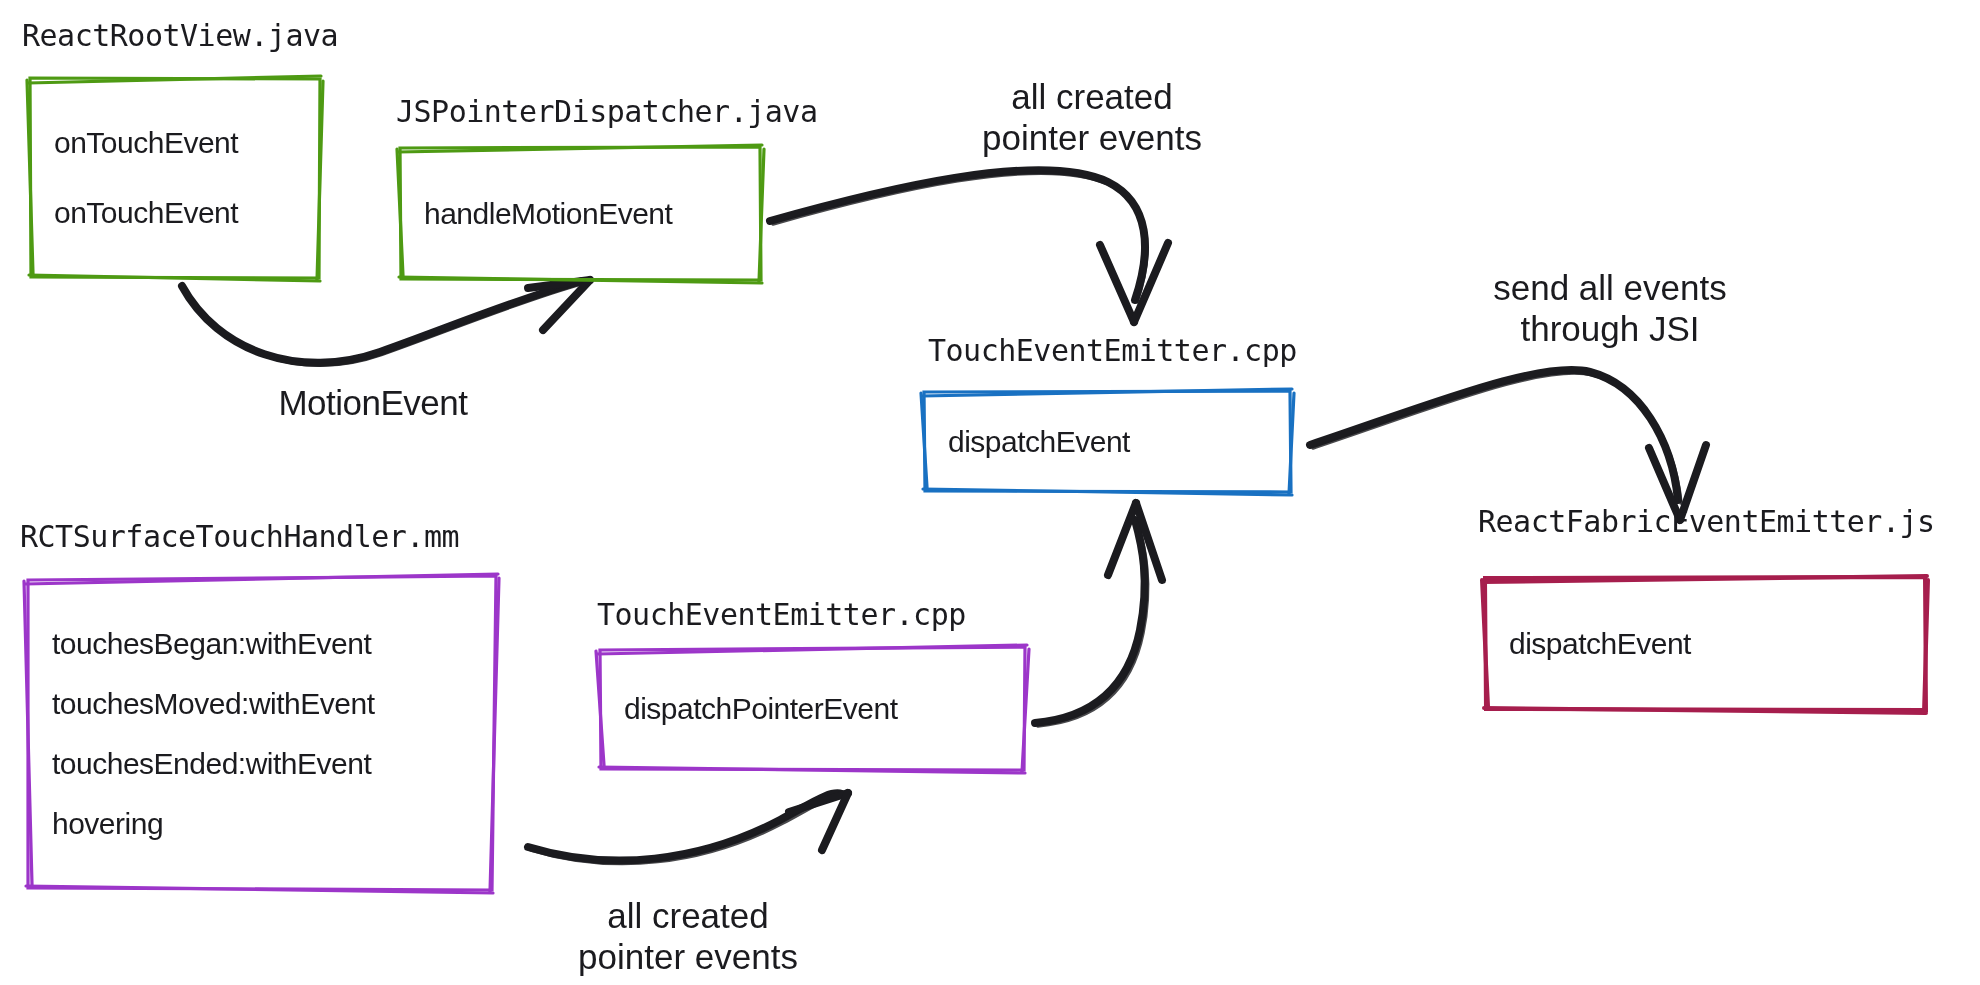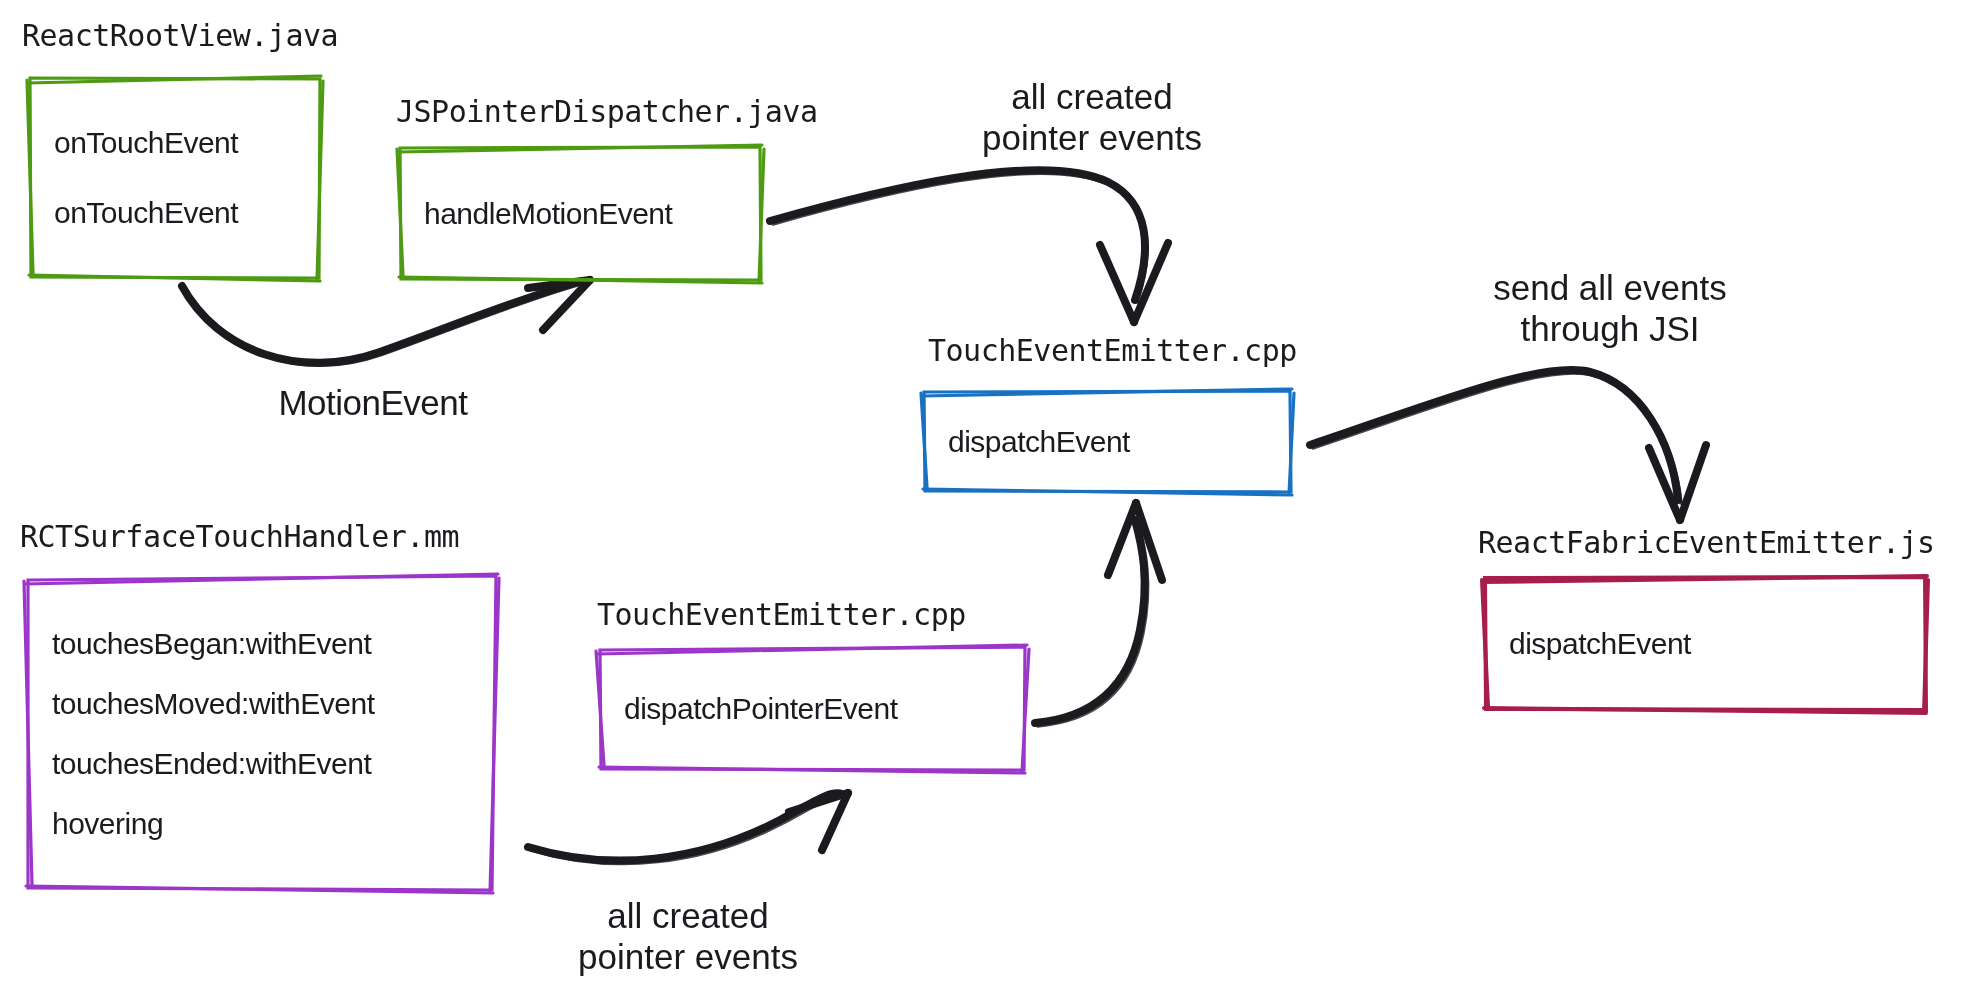--- a/index.html
+++ b/index.html
@@ -163,21 +163,21 @@
       <g fill="none" stroke="#1971c2" stroke-width="3.2" stroke-linecap="round">
         <path d="M6,6 L372,5 L373,106 L7,105 Z"></path>
         <path d="M4,10 L374,3 M376,7 L371,108 M374,109 L5,103 M9,101 L3,7"></path>
       </g>
     </svg>
     <div class="node-lines">
       <div class="node-line">dispatchEvent</div>
     </div>
   </div>
 
-  <div class="file-label" style="left:1478px; top:525px;">ReactFabricEventEmitter.js</div>
+  <div class="file-label" style="left:1478px; top:504px;">ReactFabricEventEmitter.js</div>
 
   <div class="node-box" style="left:1485px; top:578px; width:440px; height:132px;">
     <svg class="rough" viewBox="0 0 452 144" preserveAspectRatio="none">
       <g fill="none" stroke="#a61e4d" stroke-width="4" stroke-linecap="round">
         <path d="M6,6 L446,5 L447,138 L7,137 Z"></path>
         <path d="M4,10 L448,4 M449,8 L445,140 M447,141 L5,136 M9,134 L3,8"></path>
       </g>
     </svg>
     <div class="node-lines">
       <div class="node-line">dispatchEvent</div>

